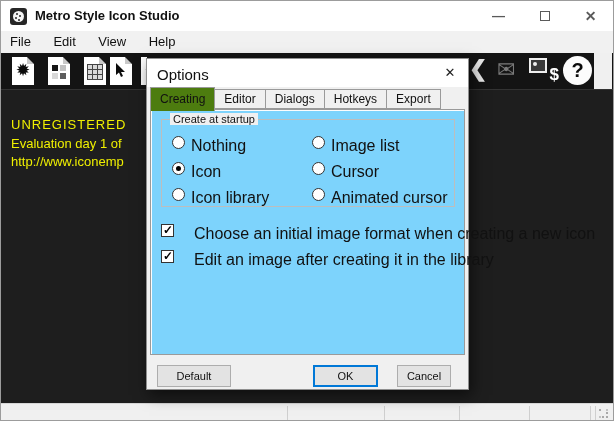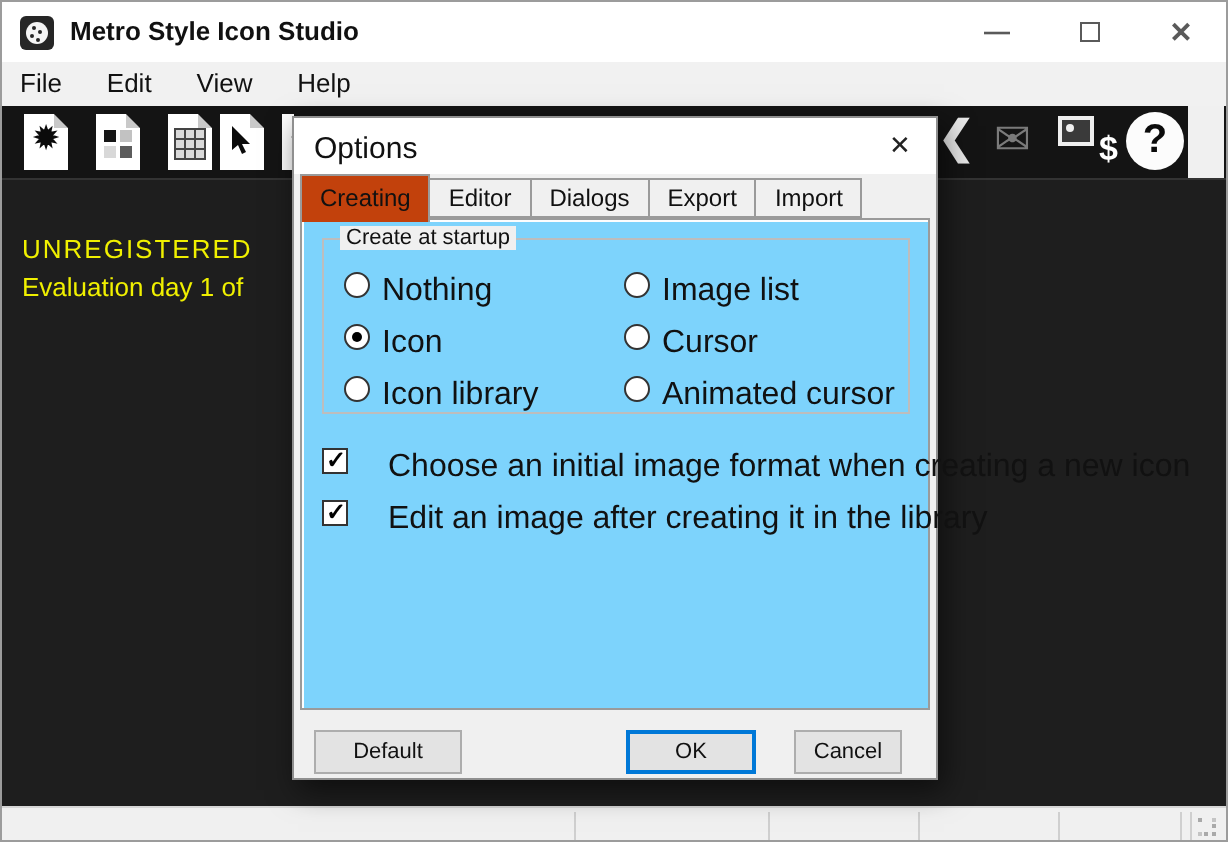--- a/index.html
+++ b/index.html
@@ -85,21 +85,21 @@
             border:1px solid #8f8f8f; box-shadow:3px 5px 14px rgba(0,0,0,0.55); font-size:11px; }
   .dlg-titlebar { position:absolute; left:0; top:0; width:100%; height:28px; background:#ffffff; }
   .dlg-title { position:absolute; left:10px; top:7px; font-size:15px; color:#111; }
   .dlg-close { position:absolute; right:9px; top:5px; width:18px; height:18px; text-align:center;
                line-height:18px; font-size:13px; color:#222; }
 
   .tabs { position:absolute; left:3px; top:28px; height:22px; }
   .tab { position:relative; float:left; height:20px; margin-top:2px; padding:0 9px; line-height:19px;
          font-size:12px; color:#111; background:#f0f0f0; border:1px solid #9a9a9a; border-left-width:0; }
   .tab:first-child { border-left-width:1px; }
-  .tab.selected { height:24px; margin-top:0; background:#c2410c; border-left-width:1px;
+  .tab.selected { height:24px; margin-top:0; background:#4d7c0f; border-left-width:1px;
                   border-bottom:none; z-index:3; line-height:22px; }
 
   .tab-page { position:absolute; left:3px; top:50px; width:315px; height:246px; background:#7dd3fc;
               border:1px solid #9a9a9a; box-shadow:inset 1px 1px 0 #fdfdfd; z-index:1; }
 
   .groupbox { position:absolute; left:10px; top:9px; width:294px; height:88px;
               border:1px solid #bdbdbd; }
   .groupbox-label { position:absolute; left:8px; top:-7px; background:#f0f0f0; padding:0 3px;
                     font-size:11px; color:#111; }
 
@@ -194,20 +194,21 @@
     </span>
     <span class="help-circle" style="left:562px;">
       <b>?</b>
     </span>
     <span class="tb-strip"></span>
   </div>
 
   <div class="canvas">
     <span class="txt txt-1" style="color:#f0f000;">UNREGISTERED</span>
     <span class="txt txt-2" style="color:#f0f000;">Evaluation day 1 of</span>
+    <span class="txt txt-3" style="color:#f0f000;">http://www.iconemp</span>
   </div>
 
   <div class="statusbar">
     <span class="sb-sep" style="left:286px;"></span>
     <span class="sb-sep" style="left:383px;"></span>
     <span class="sb-sep" style="left:458px;"></span>
     <span class="sb-sep" style="left:528px;"></span>
     <span class="sb-sep" style="left:589px;"></span>
     <span class="sb-sep" style="left:594px;"></span>
     <span class="grip"></span>
@@ -216,20 +217,21 @@
   <div class="dialog">
     <div class="dlg-titlebar">
       <span class="dlg-title">Options</span>
       <span class="dlg-close">✕</span>
     </div>
 
     <div class="tabs">
       <span class="tab selected">Creating</span>
       <span class="tab">Editor</span>
       <span class="tab">Dialogs</span>
+      <span class="tab">Hotkeys</span>
       <span class="tab">Export</span>
       <span class="tab">Import</span>
       <span class="tab">Tuning</span>
     </div>
 
     <div class="tab-page">
 
       <div class="groupbox">
         <span class="groupbox-label">Create at startup</span>
 

